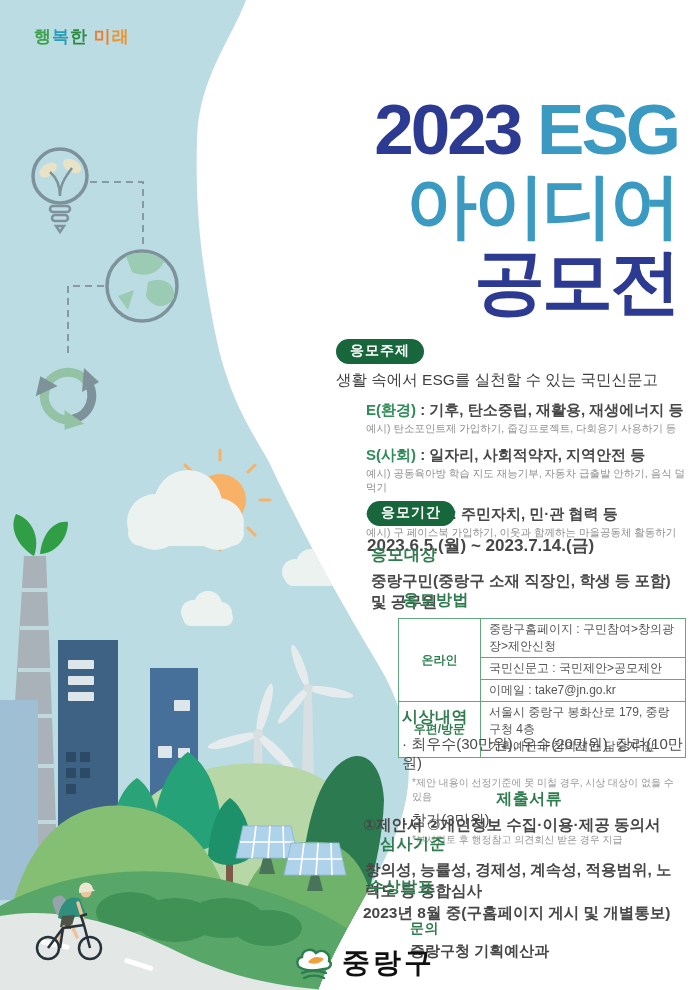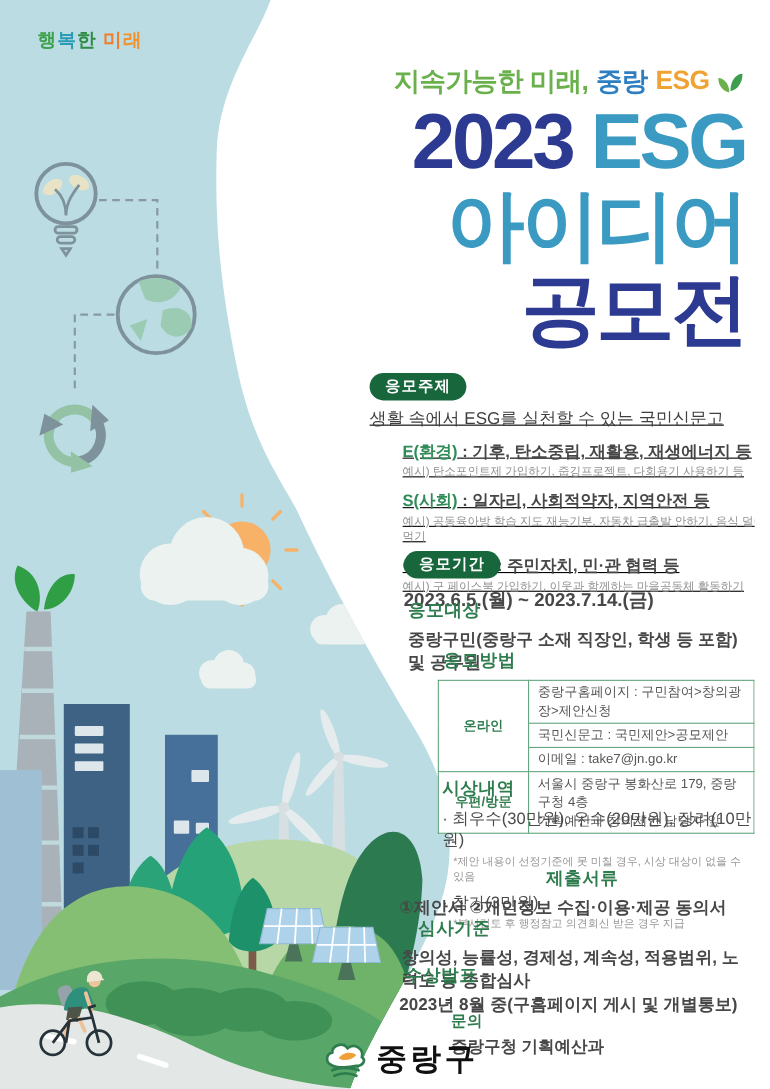--- a/index.html
+++ b/index.html
@@ -24,21 +24,21 @@
   #title{top:92px;right:8px;text-align:right;font-weight:800;
          font-size:71px;line-height:76px;letter-spacing:-3px;}
   .navy{color:#2c3a91}.teal{color:#3a9ac2}
 
   
   .badge{display:inline-block;background:#17663c;color:#fff;font-size:14px;font-weight:bold;
          padding:3px 14px 4px;border-radius:13px;letter-spacing:1px;}
   .h{color:#2f7d4e;font-size:16px;font-weight:bold;letter-spacing:.5px;}
   .val{font-size:15.5px;color:#474747;margin-top:5px;font-weight:bold;}
 
-  #sec-topic{left:336px;top:339px;width:362px;text-decoration:underline;}
+  #sec-topic{left:336px;top:339px;width:362px;}
   #sec-topic .intro{font-size:15.5px;color:#3f3f3f;margin-top:6px;}
   .item{margin:10px 0 0 30px;}
   .item .lbl{color:#2f8b57;font-weight:bold;font-size:15px;}
   .item .rest{color:#474747;font-weight:bold;font-size:15px;}
   .ex{font-size:10.5px;color:#8f8f8f;margin-top:2px;}
 
   #sec-period{left:367px;top:501px;}
   #sec-period .val{font-size:17px;margin-top:8px;}
   #sec-target{left:371px;top:545px;}
   #sec-method{left:398px;top:590px;}
@@ -275,29 +275,20 @@
         <path d="M45.4,388 A24,24 0 0 1 86.4,381" stroke="#93c3a4" stroke-width="9" fill="none"></path>
         <polygon points="84,368 99,382 82,392" fill="#7e929b"></polygon>
       </g>
     </g>
   </svg>
 
   <div class="layer" id="brand">
     <div class="l1"><span class="c-g1">행</span><span class="c-b1">복</span><span class="c-g2">한</span><span> </span><span class="c-o1">미</span><span class="c-o2">래</span></div>
   </div>
 
-  <div class="layer" id="tagline">
-    <span class="tg-green">지속가능한 미래,</span>
-    <span class="tg-blue">중랑</span>
-    <span class="tg-yellow">ESG</span>
-    <svg width="24" height="22" viewBox="0 0 24 22">
-      <path d="M11,21 C11,12 5,8 1,8 C1,15 5,20 11,21 Z" fill="#6ab04c"></path>
-      <path d="M12,20 C12,9 18,4 23,4 C23,12 19,18 12,20 Z" fill="#3d9e4f"></path>
-    </svg>
-  </div>
 
   <div class="layer" id="title">
     <div><span class="navy">2023</span><span class="navy">&nbsp;</span><span class="teal">ESG</span></div>
     <div class="teal">아이디어</div>
     <div class="navy">공모전</div>
   </div>
 
   <div class="layer" id="sec-topic">
     <span class="badge">응모주제</span>
     <div class="intro">생활 속에서 ESG를 실천할 수 있는 국민신문고</div>

